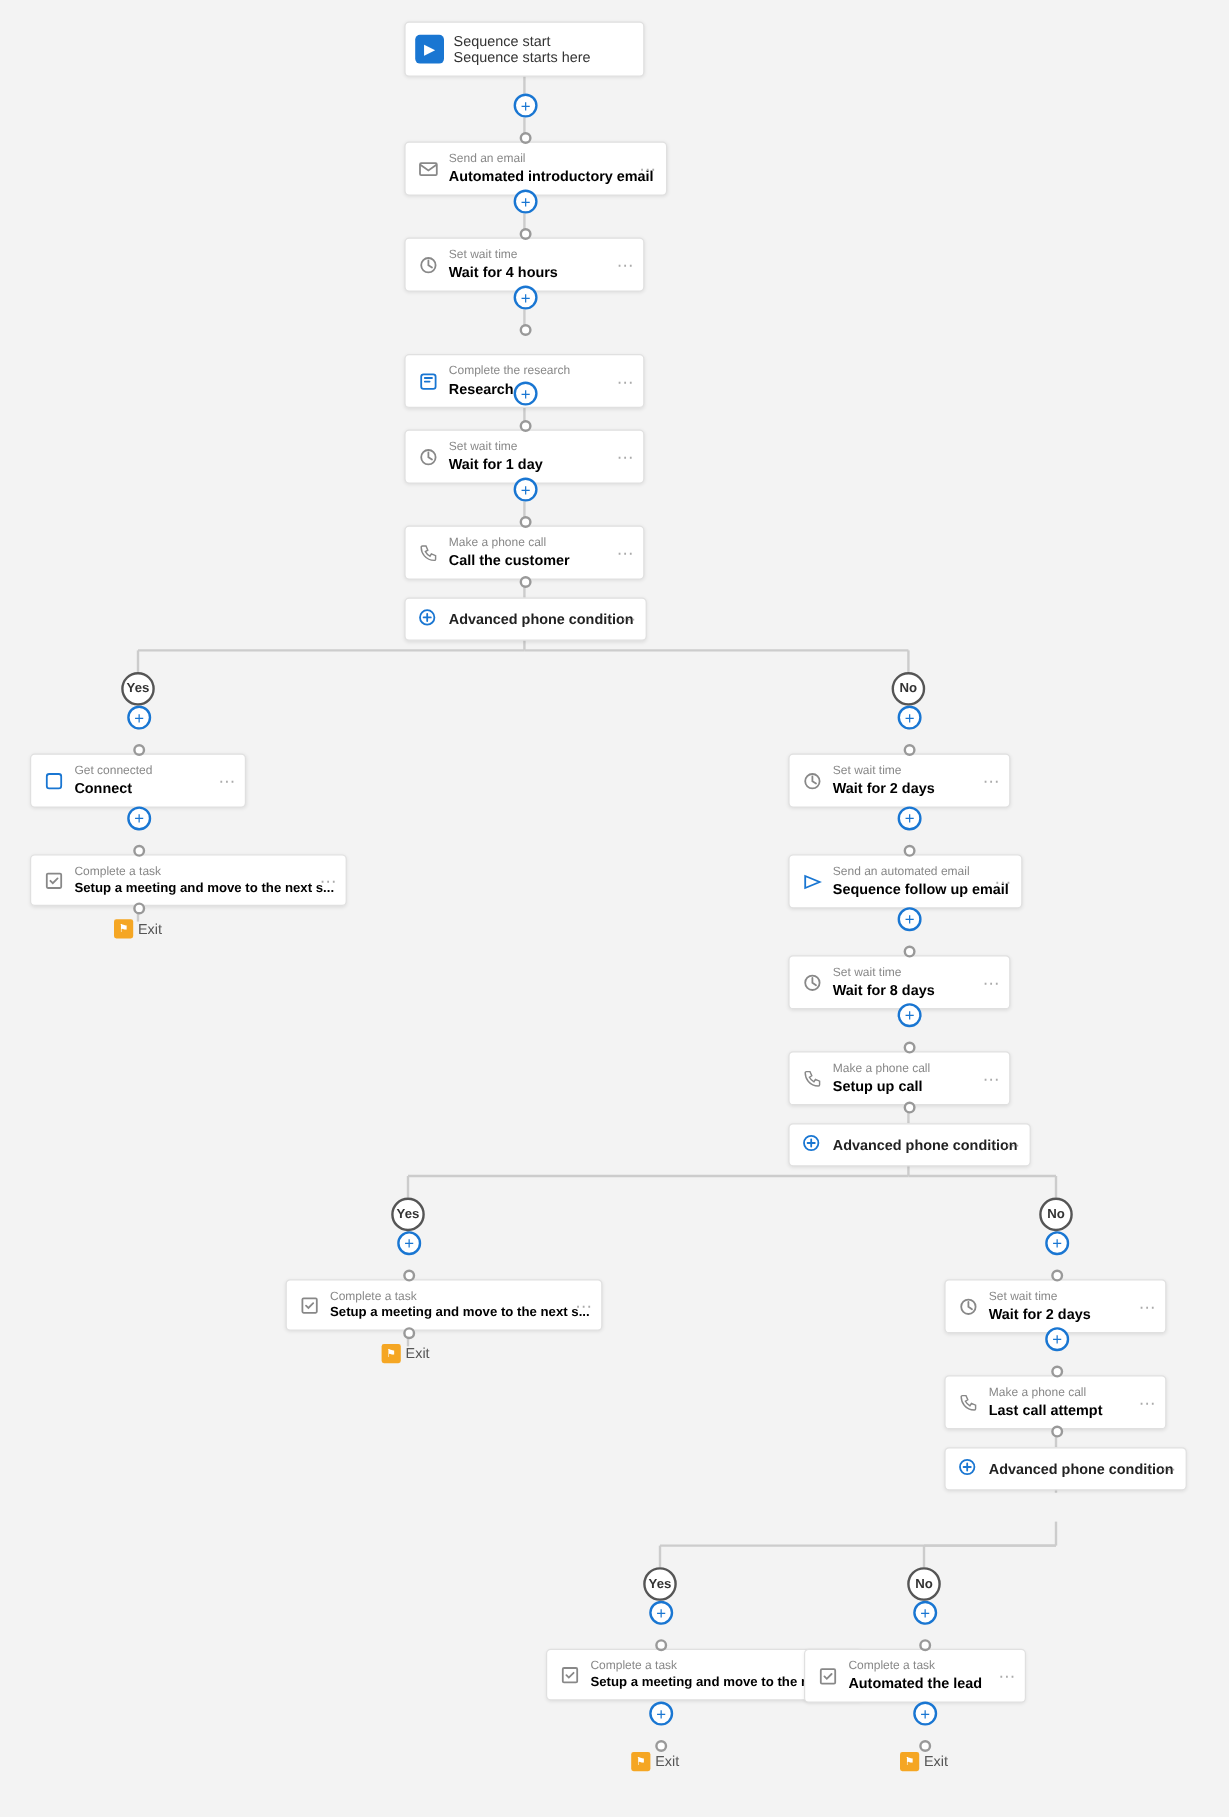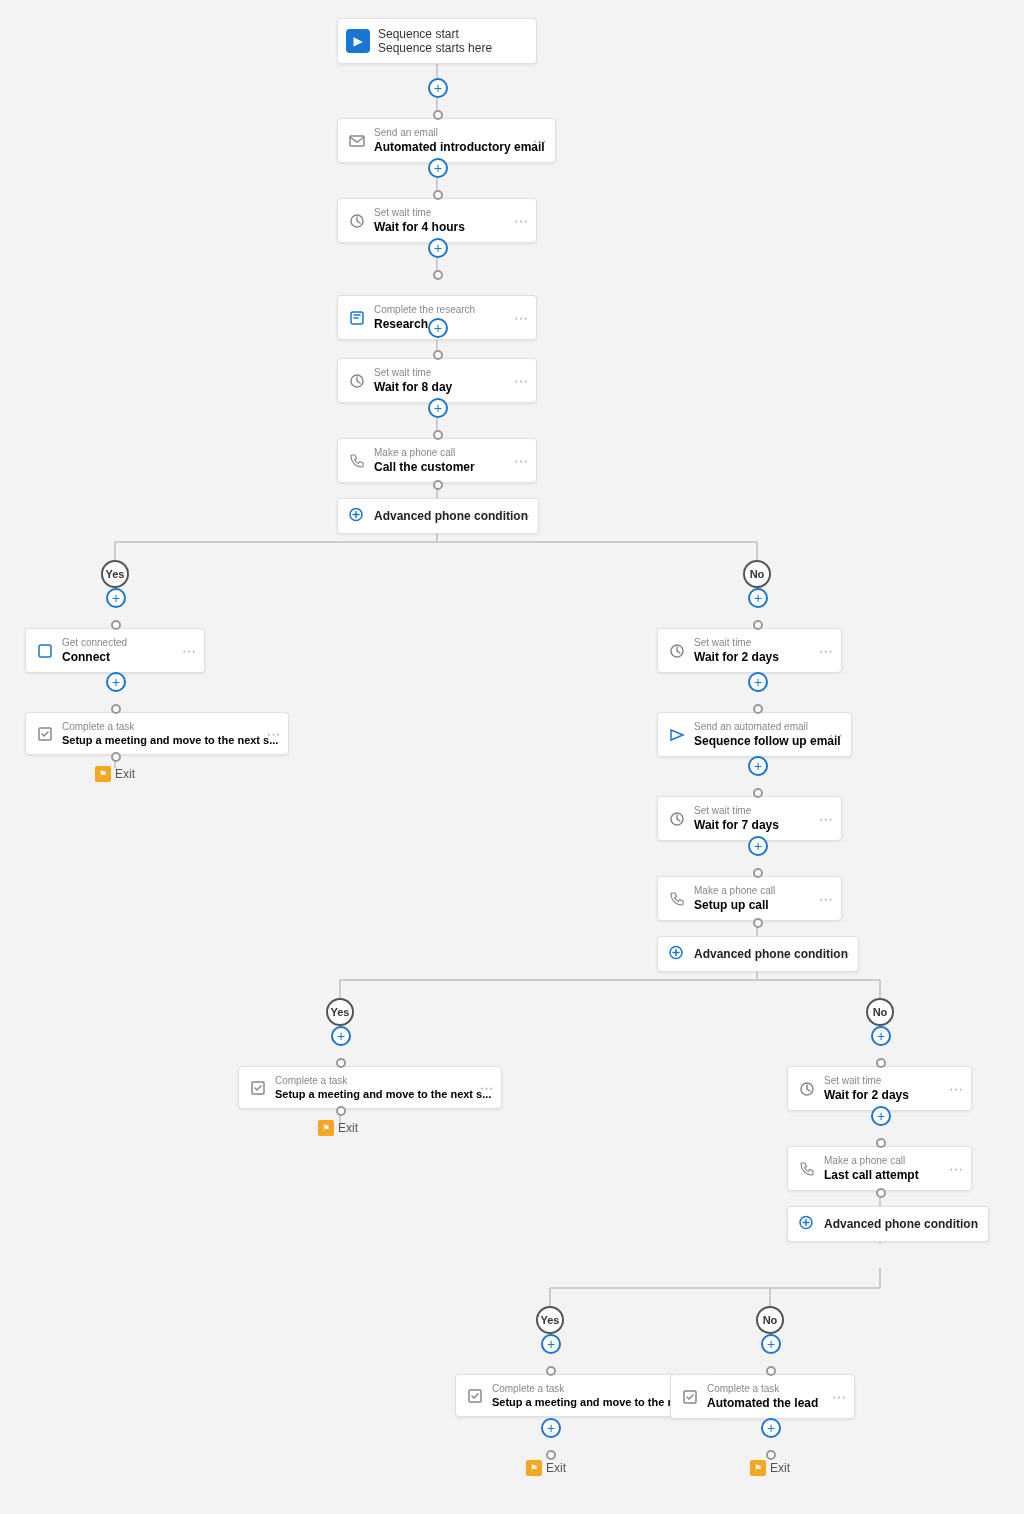--- a/index.html
+++ b/index.html
@@ -317,21 +317,21 @@
   <div class="dot" style="left:433px; top:350px;"></div>
 
   <div class="node-card" style="left:337px; top:358px; min-width:200px;">
     <div class="node-icon">
       <svg width="16" height="16" viewBox="0 0 16 16">
           <circle cx="8" cy="8" r="6" fill="none" stroke="#888" stroke-width="1.5"></circle>
           <path d="M8 4v4l3 2" stroke="#888" stroke-width="1.5" fill="none" stroke-linecap="round"></path>
         </svg>
     </div>
     <div class="node-label">Set wait time</div>
-    <div class="node-title">Wait for 8 day</div>
+    <div class="node-title">Wait for 1 day</div>
     <div class="node-menu">⋯</div>
   </div>
 
   <div class="plus-btn" style="left:428px; top:398px;">+</div>
   <div class="dot" style="left:433px; top:430px;"></div>
 
   <div class="node-card" style="left:337px; top:438px; min-width:200px;">
     <div class="node-icon">
       <svg width="16" height="16" viewBox="0 0 16 16">
           <path d="M3 2h3l1.5 3.5-2 1.2A9 9 0 0 0 9.3 10.5l1.2-2L14 10v3a1 1 0 0 1-1 1C5.4 14 2 7.6 2 3a1 1 0 0 1 1-1z" fill="none" stroke="#888" stroke-width="1.2"></path>
@@ -428,21 +428,21 @@
   <div class="dot" style="left:753px; top:788px;"></div>
 
   <div class="node-card" style="left:657px; top:796px; min-width:185px;">
     <div class="node-icon">
       <svg width="16" height="16" viewBox="0 0 16 16">
           <circle cx="8" cy="8" r="6" fill="none" stroke="#888" stroke-width="1.5"></circle>
           <path d="M8 4v4l3 2" stroke="#888" stroke-width="1.5" fill="none" stroke-linecap="round"></path>
         </svg>
     </div>
     <div class="node-label">Set wait time</div>
-    <div class="node-title">Wait for 7 days</div>
+    <div class="node-title">Wait for 8 days</div>
     <div class="node-menu">⋯</div>
   </div>
 
   <div class="plus-btn" style="left:748px; top:836px;">+</div>
   <div class="dot" style="left:753px; top:868px;"></div>
 
   <div class="node-card" style="left:657px; top:876px; min-width:185px;">
     <div class="node-icon">
       <svg width="16" height="16" viewBox="0 0 16 16">
           <path d="M3 2h3l1.5 3.5-2 1.2A9 9 0 0 0 9.3 10.5l1.2-2L14 10v3a1 1 0 0 1-1 1C5.4 14 2 7.6 2 3a1 1 0 0 1 1-1z" fill="none" stroke="#888" stroke-width="1.2"></path>

